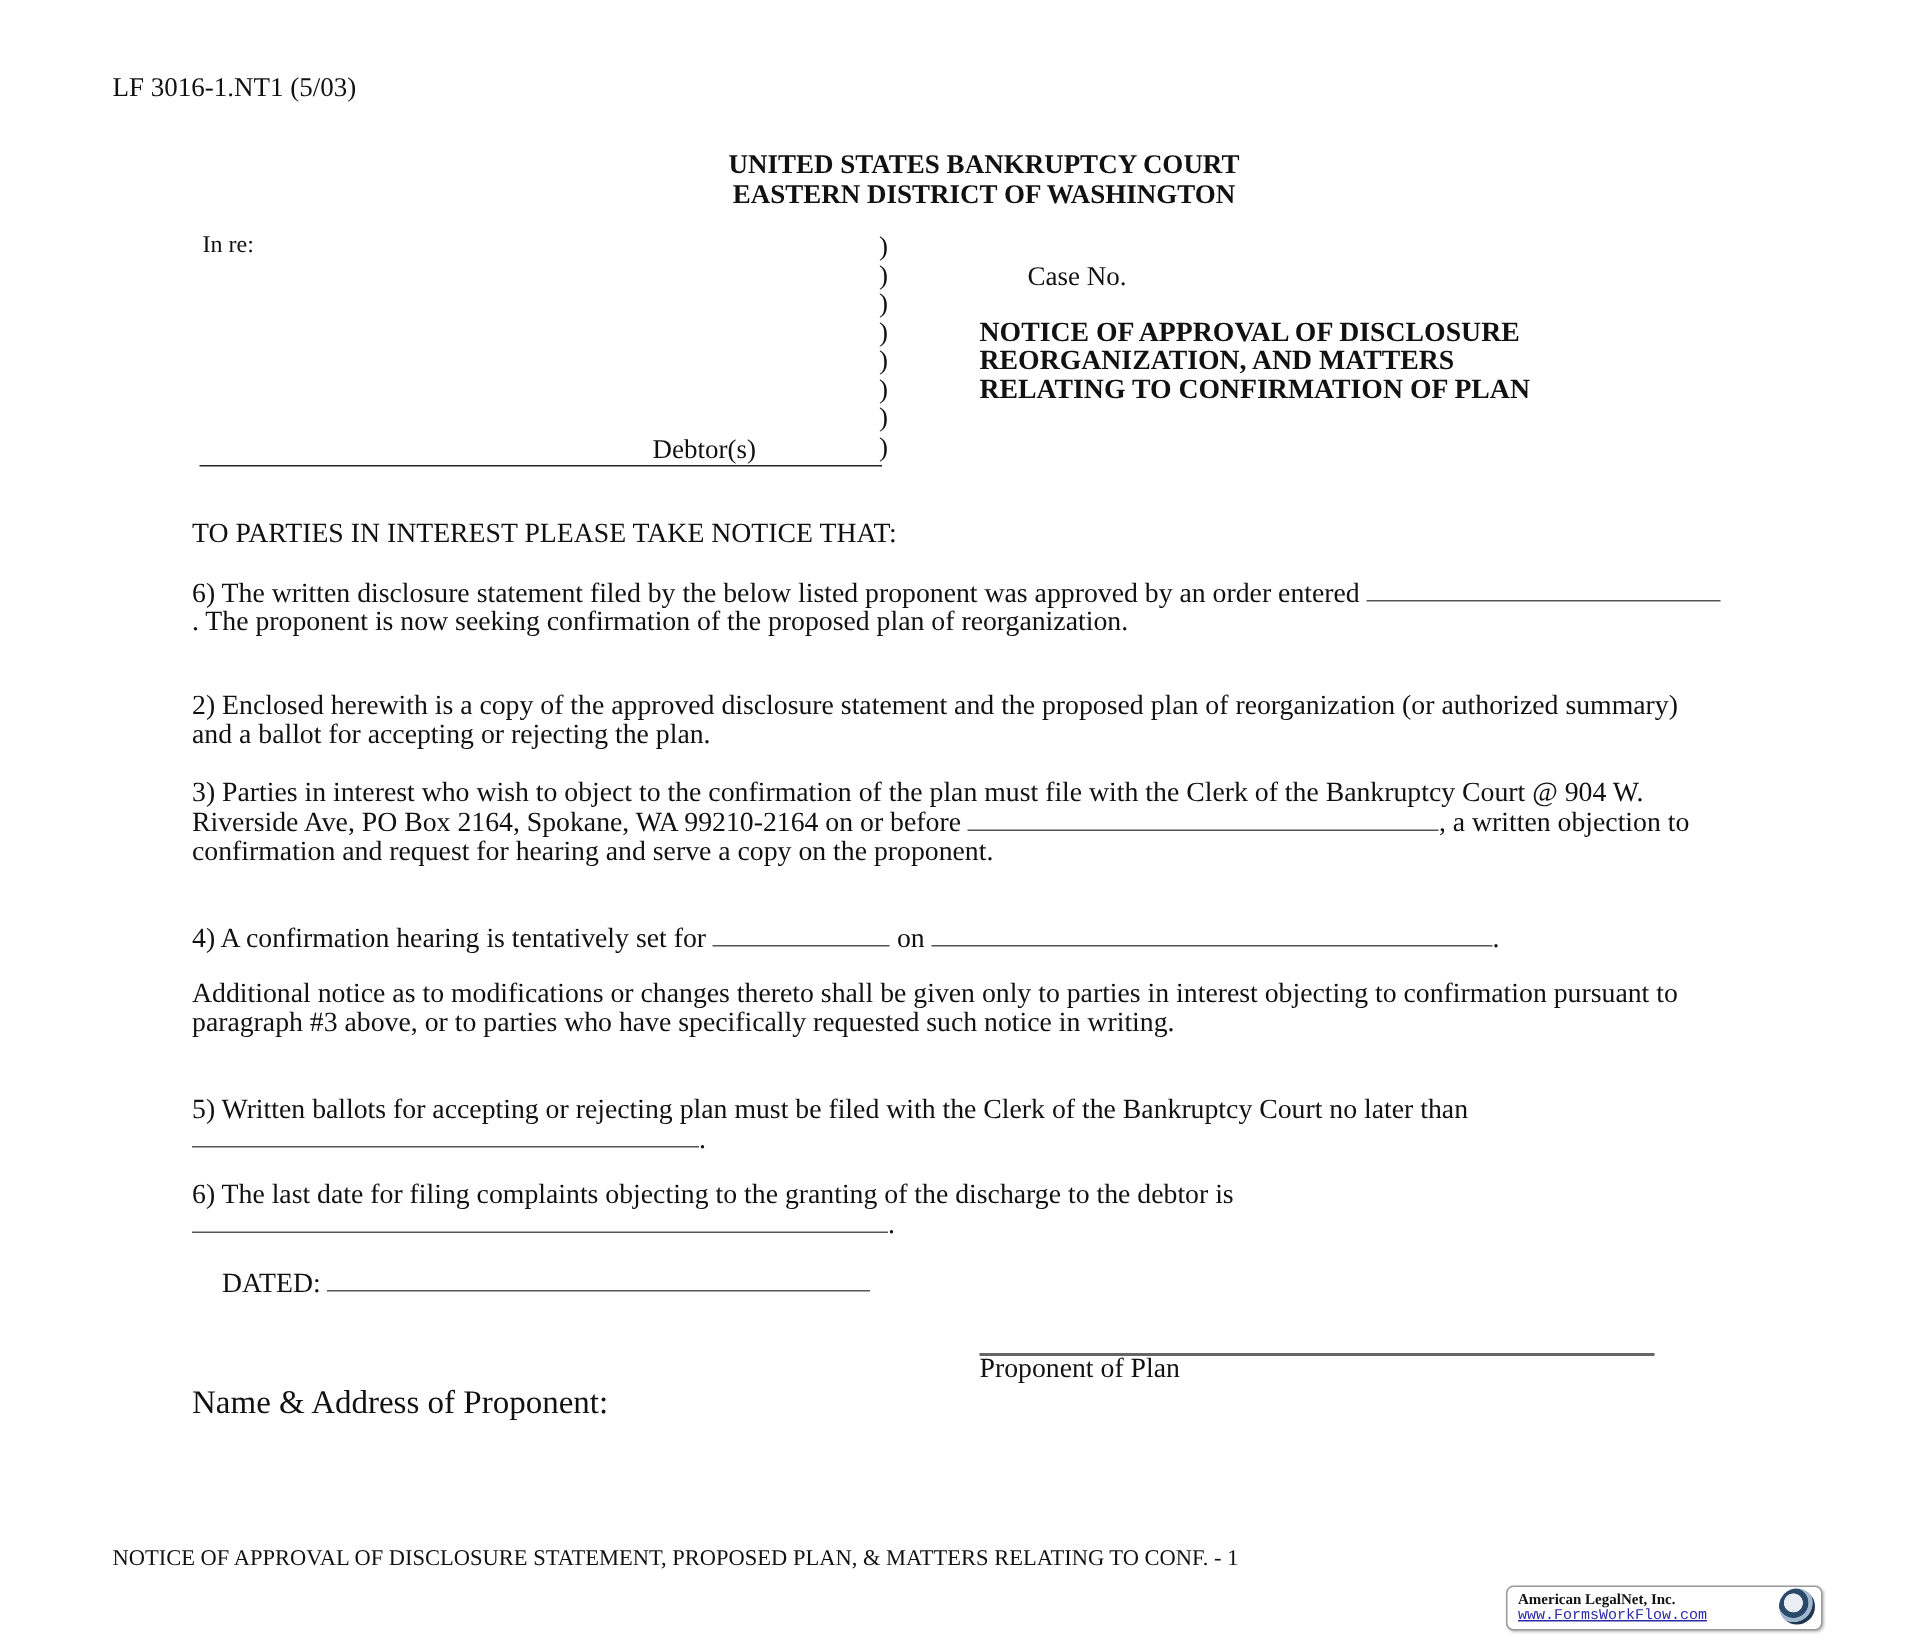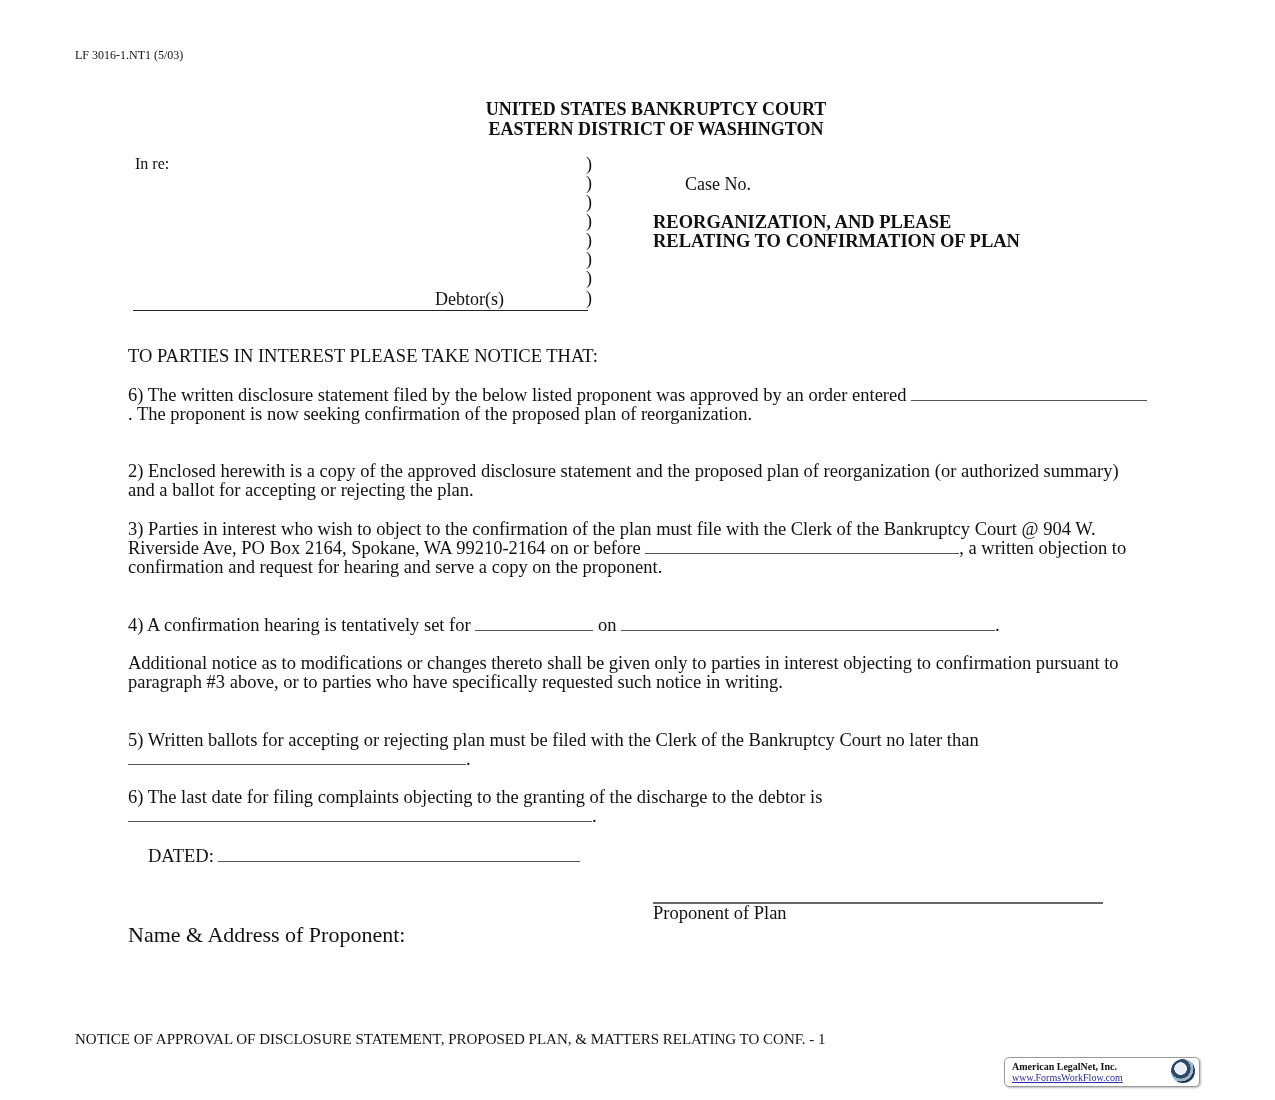--- a/index.html
+++ b/index.html
@@ -1,44 +1,45 @@
 <!DOCTYPE html>
 <html><head>
 <meta charset="utf-8">
 <style>
   html, body { margin: 0; padding: 0; background: #ffffff; }
   body {
     width: 1275px; height: 1100px; position: relative; overflow: hidden;
     font-family: "Liberation Serif", "DejaVu Serif", serif; color: #111;
   }
   .abs { position: absolute; white-space: nowrap; }
-  .form-id { left: 75px; top: 48px; font-size: 12px; }
+  .form-id { left: 75px; top: 48px; font-size: 18px; }
   .court { left: 0; width: 1312px; text-align: center; font-weight: bold; font-size: 18px; line-height: 20px; }
   .court1 { top: 99px; }
   .court2 { top: 119px; }
   .inre { left: 135px; top: 155px; font-size: 16px; }
   .paren { left: 586px; font-size: 18px; line-height: 19px; }
   .caption-rule { left: 133px; top: 310px; width: 455px; height: 0; border-top: 1px solid #222; }
   .debtor { left: 435px; top: 289px; font-size: 18px; }
   .caseno { left: 653px; top: 174px; font-size: 18px; margin-left: 32px; }
   .title { left: 653px; top: 213px; font-weight: bold; font-size: 18.5px; line-height: 19px; }
   .body-text { left: 128px; width: 1020px; font-size: 18.5px; line-height: 19px; white-space: normal; }
   .blank { display: inline-block; border-bottom: 1px solid #555; height: 14px; vertical-align: baseline; }
   .dated { left: 132px; top: 846px; font-size: 18.5px; margin-left: 16px; }
   .sig-rule { left: 653px; top: 902px; width: 450px; border-top: 2px solid #666; }
   .sig-label { left: 653px; top: 903px; font-size: 18.5px; text-align: center; }
   .name-addr { left: 128px; top: 922px; font-size: 22px; }
   .footer { left: 75px; top: 1031px; font-size: 15px; }
   .badge {
     left: 1004px; top: 1057px; width: 194px; height: 28px;
     border: 1px solid #999; border-radius: 5px; background: #fff;
     box-shadow: 1px 1px 2px #bbb;
+    padding-left: 15px;
   }
   .badge-name { position: absolute; left: 7px; top: 3px; font-size: 10px; font-weight: bold; font-family: "Liberation Serif", serif; }
-  .badge-link { position: absolute; left: 7px; top: 14px; font-size: 10px; color: #2a2aa8; text-decoration: underline; font-family: Liberation Serif, serif; }
+  .badge-link { position: absolute; left: 7px; top: 14px; font-size: 10px; color: #2a2aa8; text-decoration: underline; font-family: Liberation Mono, monospace; }
   .globe {
     position: absolute; right: 4px; top: 1px; width: 24px; height: 24px; border-radius: 50%;
     background: radial-gradient(circle at 40% 40%, #e8eef4 0 30%, #2b4a6a 32% 48%, #9fb6cc 50% 62%, #1f3650 64% 100%);
   }
 </style>
 </head>
 <body>
 
 <div class="abs form-id">LF 3016-1.NT1 (5/03)</div>
 
@@ -57,21 +58,22 @@
   <div class="abs paren" style="top:269px">)</div>
   <div class="abs paren" style="top:289px">)</div>
 </div>
 
 <div class="abs debtor">Debtor(s)</div>
 <div class="abs caption-rule"></div>
 
 <div class="abs caseno">Case No.</div>
 
 <div class="abs title">
-  <div>REORGANIZATION, AND PLEASE</div>
+  <div>NOTICE OF APPROVAL OF DISCLOSURE</div>
+  <div>REORGANIZATION, AND MATTERS</div>
   <div>RELATING TO CONFIRMATION OF PLAN</div>
 </div>
 
 <div class="abs body-text" style="top:347px">TO PARTIES IN INTEREST PLEASE TAKE NOTICE THAT:</div>
 
 <div class="abs body-text" style="top:386px">
   <span>6)  The written disclosure statement filed by the below listed proponent was approved by an order entered</span>
   <span class="blank" style="width:236px"></span>
   <span>. The proponent is now seeking confirmation of the proposed plan of reorganization.</span>
 </div>

